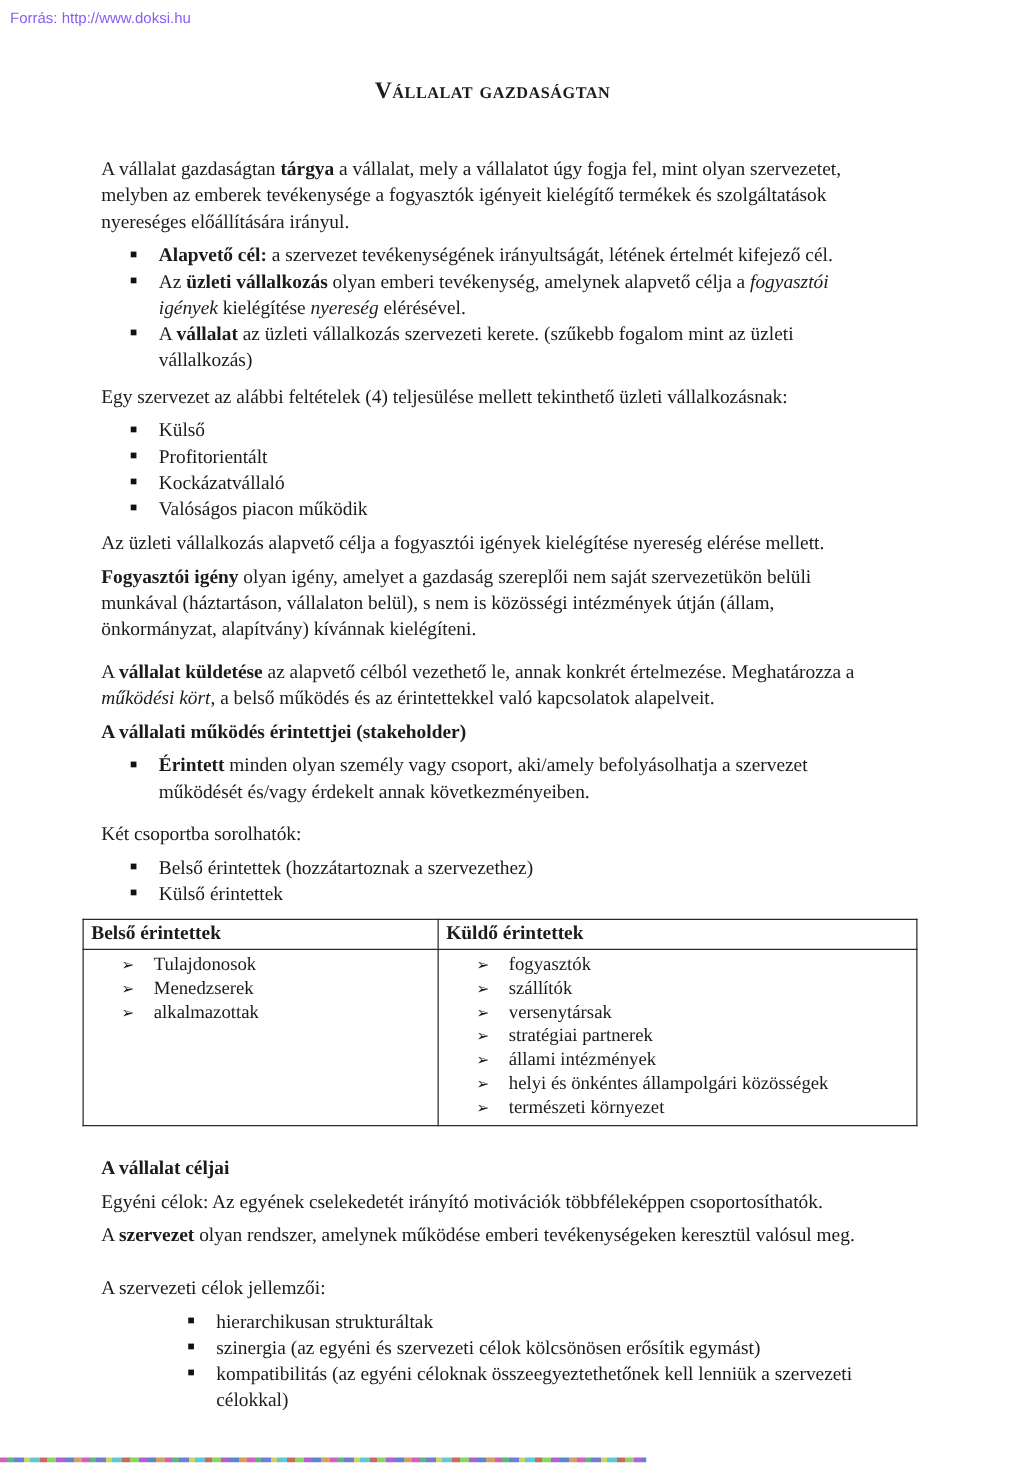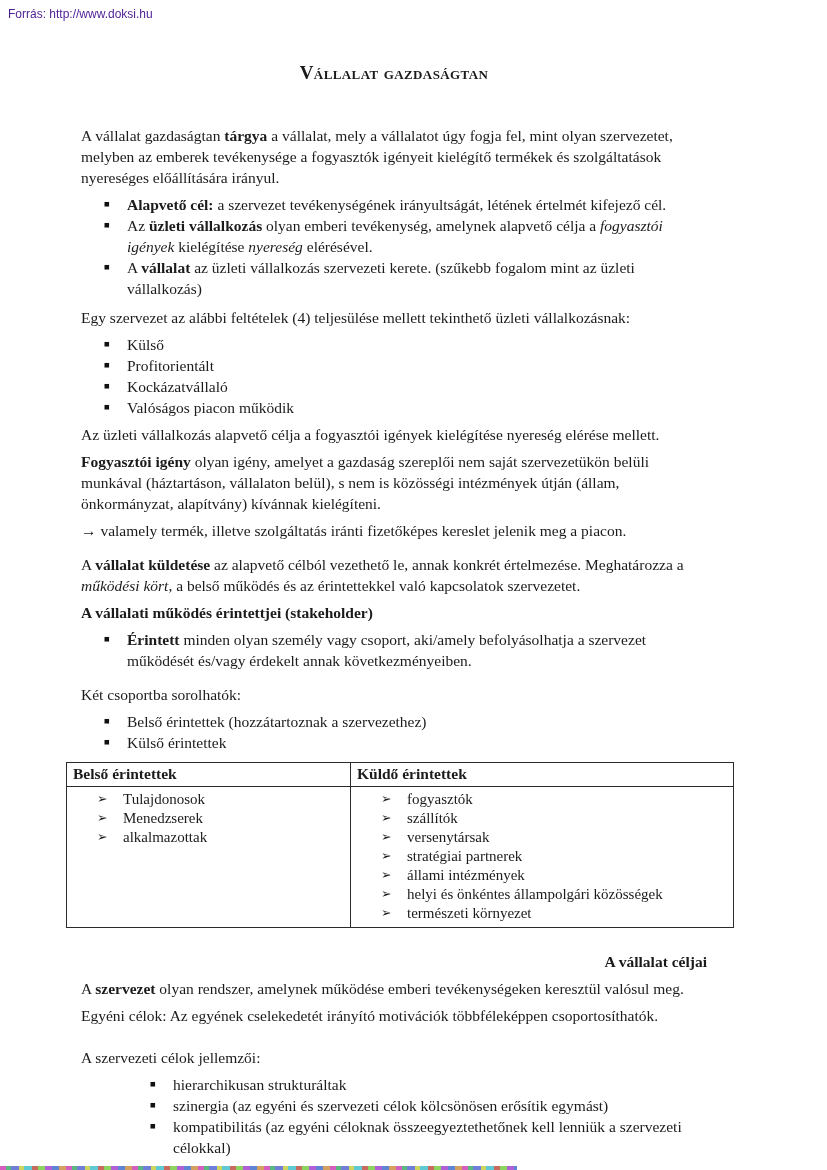--- a/index.html
+++ b/index.html
@@ -9,21 +9,21 @@
     color:#1b1b1b;
     font-family:"Liberation Serif", serif;
     font-size:15.5px;
     line-height:21px;
     position:relative;
     overflow:hidden;
   }
   .source {
     position:absolute; top:7px; left:8px;
     font-family:"Liberation Sans", sans-serif;
-    font-size:12px; line-height:14px; color:#4c1d95;
+    font-size:12px; line-height:14px; color:#8b5cf6;
   }
   .content { padding:62px 114px 0 75px; }
   .title {
     text-align:center;
     font-weight:bold;
     font-variant:small-caps;
     font-size:19px;
     letter-spacing:0.4px;
     line-height:21px;
   }
@@ -125,23 +125,22 @@
     </li>
     <li>
       <span class="mk">■</span>
       <span class="t">Valóságos piacon működik</span>
     </li>
   </ul>
 
   <p>Az üzleti vállalkozás alapvető célja a fogyasztói igények kielégítése nyereség elérése mellett.</p>
 
   <p class="mt-fogy"><span style="font-weight: bold;">Fogyasztói igény</span><span> olyan igény, amelyet a gazdaság szereplői nem saját szervezetükön belüli munkával (háztartáson, vállalaton belül), s nem is közösségi intézmények útján (állam, önkormányzat, alapítvány) kívánnak kielégíteni.</span></p>
-  <p>→ valamely termék, illetve szolgáltatás iránti fizetőképes kereslet jelenik meg a piacon.</p>
-
-  <p class="mt-kuld"><span>A </span><span style="font-weight: bold;">vállalat küldetése</span><span> az alapvető célból vezethető le, annak konkrét értelmezése. Meghatározza a </span><span style="font-style: italic;">működési kört</span><span>, a belső működés és az érintettekkel való kapcsolatok szervezetet.</span></p>
+
+  <p class="mt-kuld"><span>A </span><span style="font-weight: bold;">vállalat küldetése</span><span> az alapvető célból vezethető le, annak konkrét értelmezése. Meghatározza a </span><span style="font-style: italic;">működési kört</span><span>, a belső működés és az érintettekkel való kapcsolatok alapelveit.</span></p>
   <p style="font-weight:bold;">A vállalati működés érintettjei (stakeholder)</p>
 
   <ul class="blist">
     <li>
       <span class="mk">■</span>
       <span class="t"><span style="font-weight: bold;">Érintett</span><span> minden olyan személy vagy csoport, aki/amely befolyásolhatja a szervezet működését és/vagy érdekelt annak következményeiben.</span></span>
     </li>
   </ul>
 
   <p class="mt-ket">Két csoportba sorolhatók:</p>
@@ -209,23 +208,23 @@
           <li>
             <span class="mk">➢</span>
             <span class="t">természeti környezet</span>
           </li>
         </ul>
       </td>
     </tr>
   </tbody>
     </table>
 
-  <p class="mt-celjai" style="font-weight:bold;text-align:right;">A vállalat céljai</p>
+  <p class="mt-celjai" style="font-weight:bold;">A vállalat céljai</p>
+  <p>Egyéni célok: Az egyének cselekedetét irányító motivációk többféleképpen csoportosíthatók.</p>
   <p><span>A </span><span style="font-weight: bold;">szervezet</span><span> olyan rendszer, amelynek működése emberi tevékenységeken keresztül valósul meg.</span></p>
-  <p>Egyéni célok: Az egyének cselekedetét irányító motivációk többféleképpen csoportosíthatók.</p>
 
   <p class="mt-jell">A szervezeti célok jellemzői:</p>
 
   <ul class="blist indent2">
     <li>
       <span class="mk">■</span>
       <span class="t">hierarchikusan strukturáltak</span>
     </li>
     <li>
       <span class="mk">■</span>

